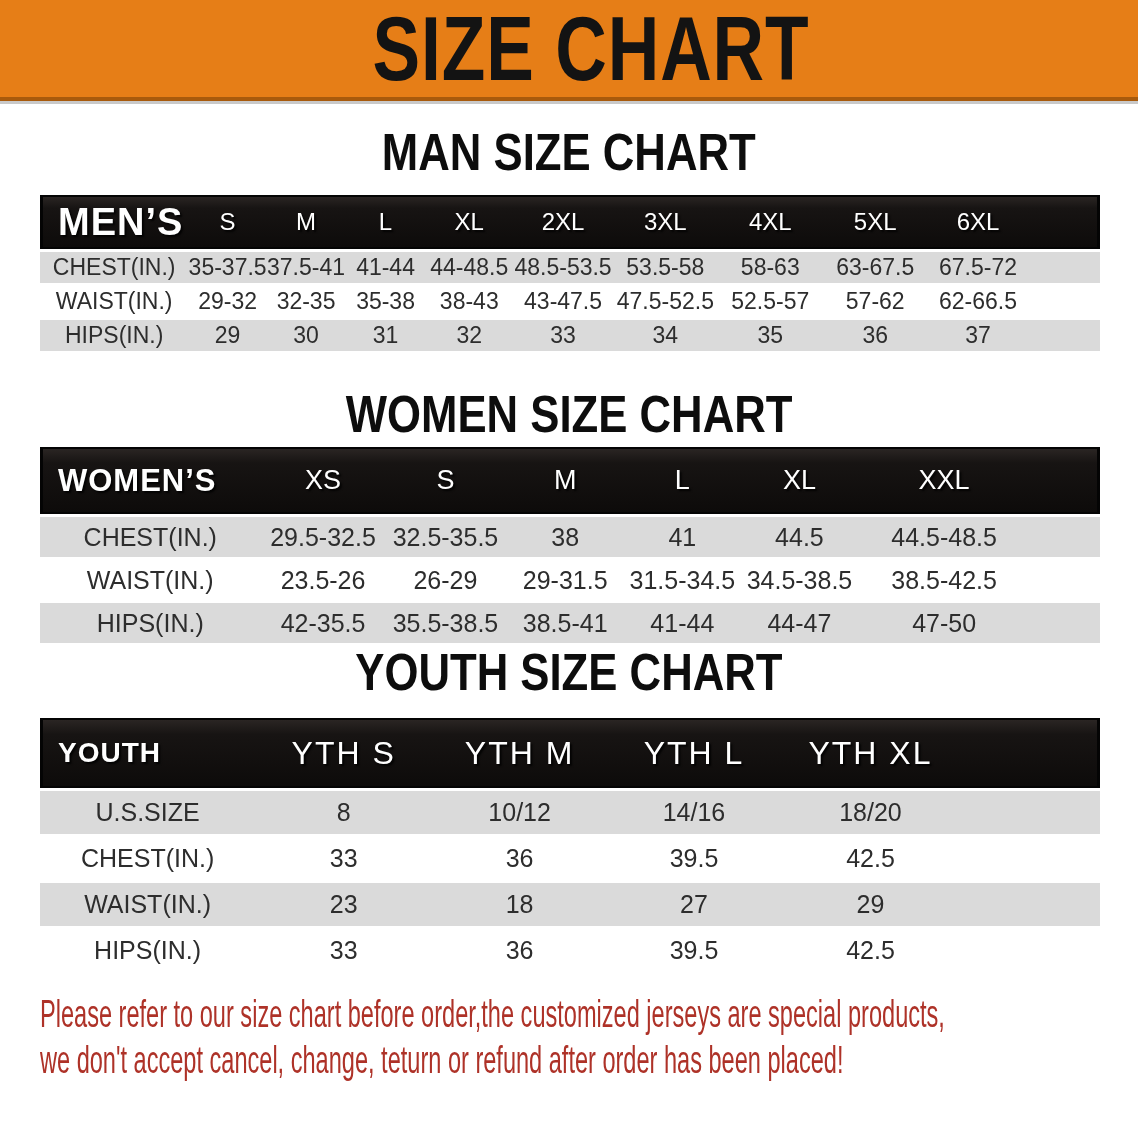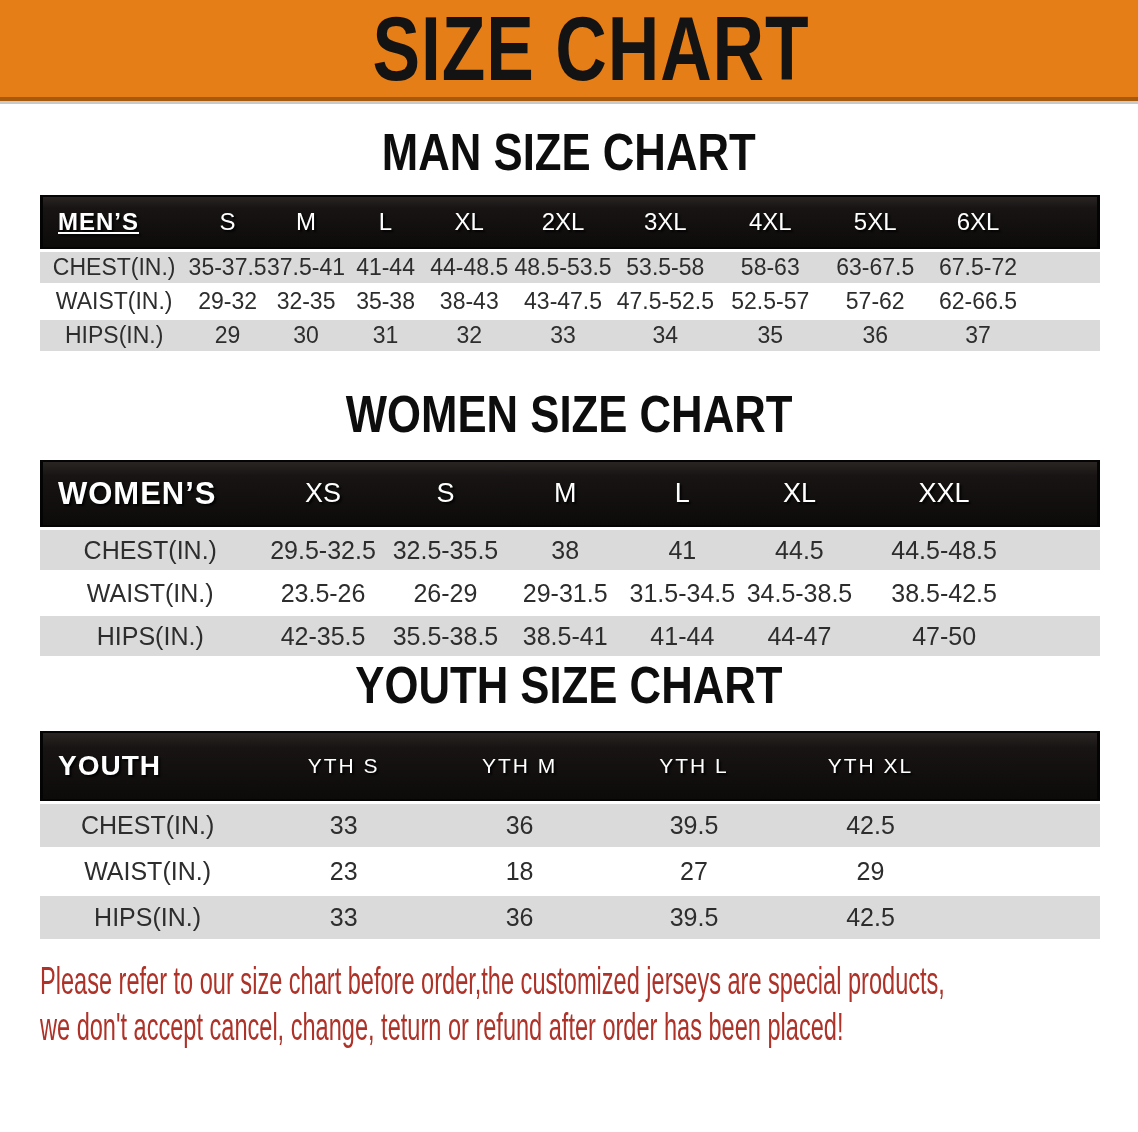--- a/index.html
+++ b/index.html
@@ -45,21 +45,21 @@
   .section-heading .ht {
     display: inline-block;
     font-size: 46px;
     line-height: 52px;
     font-weight: 700;
     color: #0d0d0d;
     transform: scale(0.95, 1.12);
     white-space: nowrap;
   }
   .mt-man   { margin-top: 22px; margin-bottom: 14px; }
-  .mt-women { margin-top: 34px; margin-bottom: 17px; }
+  .mt-women { margin-top: 34px; margin-bottom: 4px; }
   .mt-youth { margin-bottom: 17px; }
 
   
   table.sizes {
     border-collapse: separate;
     border-spacing: 0 3px;
     table-layout: fixed;
     width: 1060px;
     margin-left: 40px;
   }
@@ -77,33 +77,33 @@
   .women thead th { height: 63px; }
   .youth thead th { height: 66px; }
 
   th.tbl-label {
     text-align: left;
     padding-left: 15px !important;
     font-weight: 700;
     letter-spacing: 1px;
     text-shadow: 2px 2px 2px rgba(0,0,0,0.85);
   }
-  .men   th.tbl-label { font-size: 24px; text-decoration: underline; }
+  .men   th.tbl-label { font-size: 38px; }
   .women th.tbl-label { font-size: 31px; }
   .youth th.tbl-label { font-size: 28px; }
 
   th.size-col {
     font-weight: 400;
     text-align: center;
     color: #f2f2f2;
     text-shadow: 2px 2px 2px rgba(0,0,0,0.85);
   }
   .men   th.size-col { font-size: 24px; }
   .women th.size-col { font-size: 27px; }
-  .youth th.size-col { font-size: 21px; letter-spacing: 2px; }
+  .youth th.size-col { font-size: 32px; letter-spacing: 2px; }
 
   table.sizes tbody td {
     text-align: center;
     color: #2d2d2d;
     vertical-align: middle;
     padding: 0;
   }
   .men   tbody td { height: 31px; font-size: 23px; }
   .women tbody td { height: 40px; font-size: 25px; }
   .youth tbody td { height: 43px; font-size: 25px; }
@@ -281,20 +281,28 @@
         <th class="tbl-label">YOUTH</th>
         <th class="size-col">YTH S</th>
         <th class="size-col">YTH M</th>
         <th class="size-col">YTH L</th>
         <th class="size-col">YTH XL</th>
         <th class="spacer"></th>
       </tr>
     </thead>
     <tbody>
       <tr>
+        <td class="row-label">U.S.SIZE</td>
+        <td>8</td>
+        <td>10/12</td>
+        <td>14/16</td>
+        <td>18/20</td>
+        <td class="spacer"></td>
+      </tr>
+      <tr>
         <td class="row-label">CHEST(IN.)</td>
         <td>33</td>
         <td>36</td>
         <td>39.5</td>
         <td>42.5</td>
         <td class="spacer"></td>
       </tr>
       <tr>
         <td class="row-label">WAIST(IN.)</td>
         <td>23</td>

